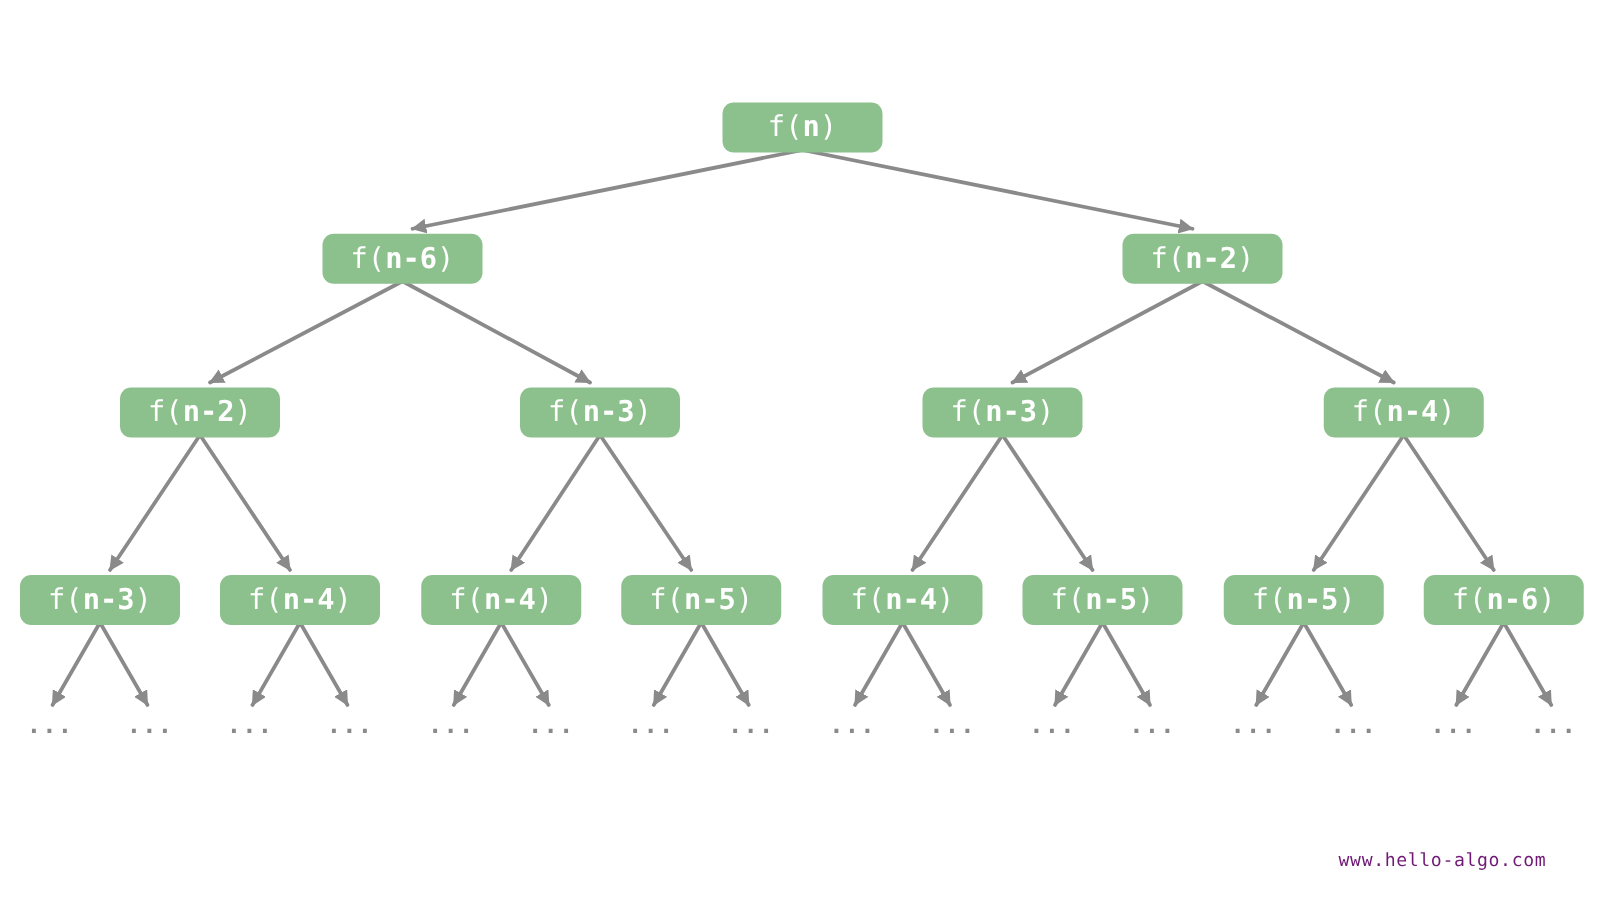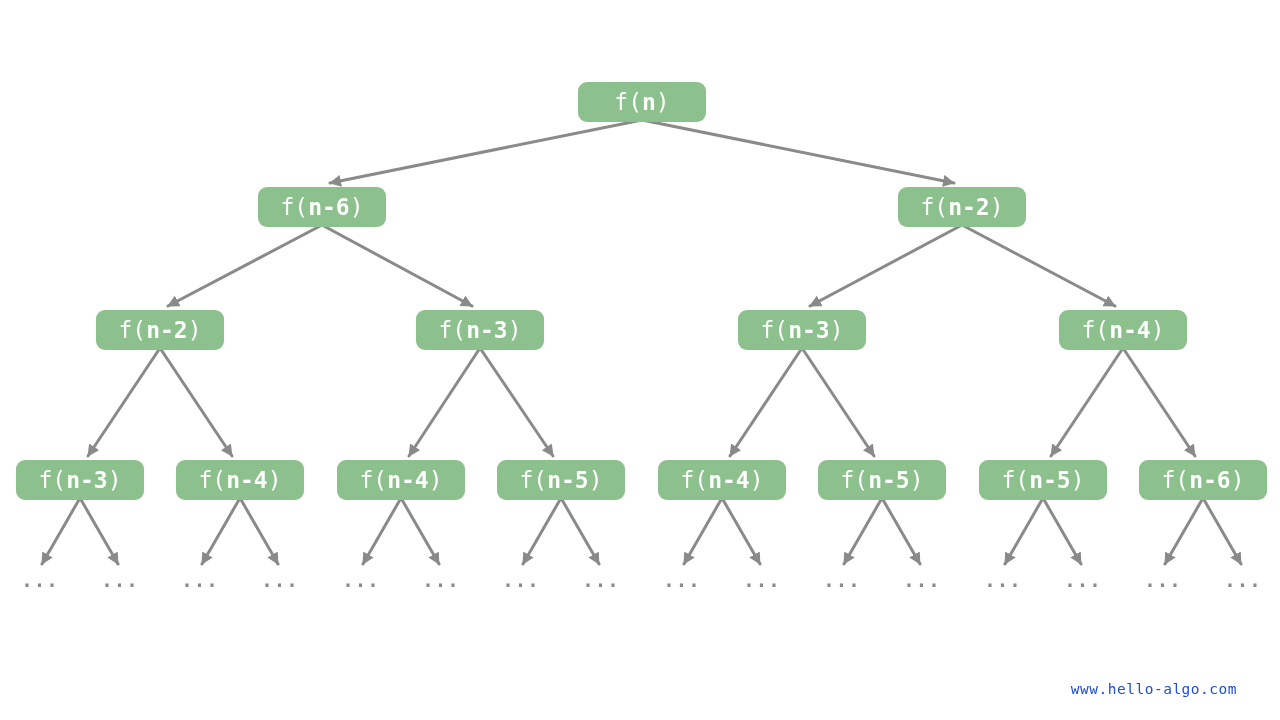--- a/index.html
+++ b/index.html
@@ -172,14 +172,14 @@
       <div class="ellipsis" style="left: 601px; top: 584px; color: rgb(138, 138, 138);">...</div>
       <div class="ellipsis" style="left: 682px; top: 584px; color: rgb(138, 138, 138);">...</div>
       <div class="ellipsis" style="left: 762px; top: 584px; color: rgb(138, 138, 138);">...</div>
       <div class="ellipsis" style="left: 842px; top: 584px; color: rgb(138, 138, 138);">...</div>
       <div class="ellipsis" style="left: 922px; top: 584px; color: rgb(138, 138, 138);">...</div>
       <div class="ellipsis" style="left: 1003px; top: 584px; color: rgb(138, 138, 138);">...</div>
       <div class="ellipsis" style="left: 1083px; top: 584px; color: rgb(138, 138, 138);">...</div>
       <div class="ellipsis" style="left: 1163px; top: 584px; color: rgb(138, 138, 138);">...</div>
       <div class="ellipsis" style="left: 1243px; top: 584px; color: rgb(138, 138, 138);">...</div>
     </div>
-  <div class="watermark" style="color: #1d4ed8;">www.hello-algo.com</div>
+  <div class="watermark" style="color: #701a75;">www.hello-algo.com</div>
 </div>
 
 </body></html>

